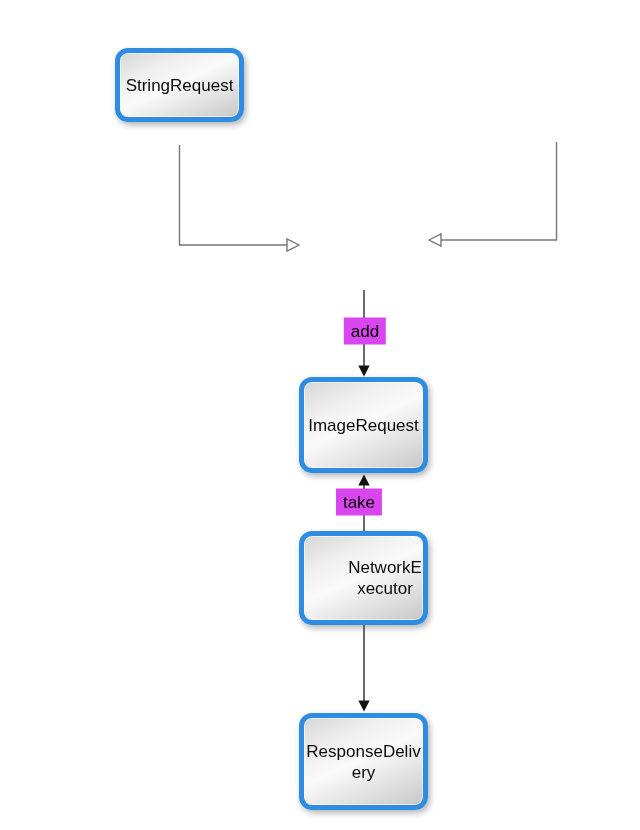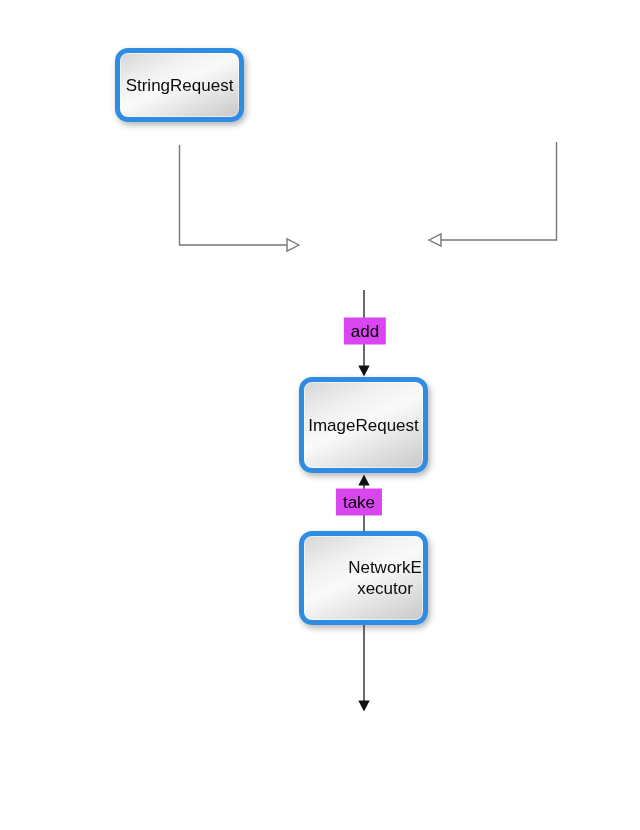--- a/index.html
+++ b/index.html
@@ -84,20 +84,23 @@
 
 
   <div class="node" id="n-queue">
     <span class="node-label">ImageRequest</span>
   </div>
 
   <div class="node" id="n-executor">
     <span class="node-label">NetworkExecutor</span>
   </div>
 
+  <div class="node" id="n-delivery">
+    <span class="node-label">ResponseDelivery</span>
+  </div>
 
   <svg class="connector-layer" width="640" height="830" viewBox="0 0 640 830">
 
     <path class="edge-gray" d="M 179.5 145 L 179.5 245 L 288 245"></path>
     <polygon class="head-hollow" points="299,245 287,238.8 287,251.2"></polygon>
 
     <path class="edge-gray" d="M 556.5 142 L 556.5 240 L 440 240"></path>
     <polygon class="head-hollow" points="429,240 441,233.8 441,246.2"></polygon>
 
     <line class="edge-dark" x1="364" y1="290" x2="364" y2="367"></line>

